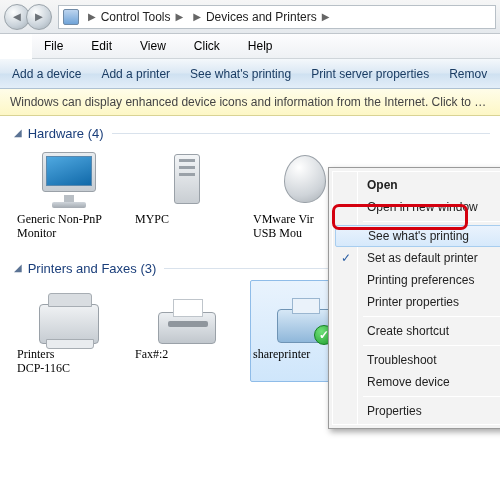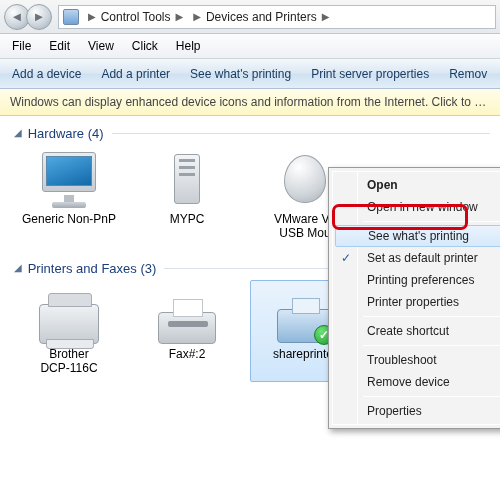--- a/index.html
+++ b/index.html
@@ -34,21 +34,21 @@
   .bc-chev { color:#666; margin: 0 5px; font-size:10px; }
   .bc-ico {
     width:16px; height:16px; margin-right:4px;
     background: linear-gradient(#bcd4ef,#6fa3d8);
     border:1px solid #6f8aa6; border-radius:2px;
   }
   .menubar {
     height: 22px; display:flex; align-items:center;
     background: linear-gradient(#fdfdfe,#eef1f4);
     border-bottom:1px solid #cfd5da;
-    padding: 12px 4px; gap: 2px;
+    padding: 12px 4px; gap: 12px; margin-left: 32px;
   }
   .menuitem { padding: 2px 8px; border-radius:2px; }
   .cmdbar {
     height: 30px; display:flex; align-items:center;
     background: linear-gradient(#f4f8fb,#dbe8f4 48%,#cfe1f1 52%,#e3eef8);
     border-bottom:1px solid #aec1d2;
     padding: 0 4px; gap: 4px; color:#1a3c63;
   }
   .cmd { padding: 4px 8px; white-space:nowrap; }
   .infobar {
@@ -59,22 +59,22 @@
   }
   .content { padding: 6px 10px 10px 14px; position:relative; }
   .ghdr {
     display:flex; align-items:center; color:#1a3e7a;
     font-size:13px; margin: 4px 0 2px 0;
   }
   .ghdr .tri { font-size:10px; color:#5b7394; margin-right:6px; display:inline-block; transform:translateY(-1px);}
   .ghdr .line { flex:1; height:1px; background:#d9e2ec; margin-left:8px; }
   .grid { display:flex; flex-wrap:wrap; gap: 4px 8px; margin-top:4px;}
   .item {
-    width:110px; text-align:center; padding:4px 2px 6px;
-    border:1px solid transparent; border-radius:2px;
+    width:110px; text-align:left; padding:4px 2px 6px;
+    border:1px solid transparent; border-radius:2px;font-family:Liberation Serif, serif;
   }
   .item.selected {
     background: linear-gradient(#e9f3fd,#cfe6fb);
     border-color:#8fbce8;
   }
   .item .label { margin-top:4px; font-size:12px; line-height:14px; }
   .ico64 {
     width:70px; height:58px; margin: 0 auto; position:relative;
     display:flex; align-items:center; justify-content:center;
   }
@@ -175,20 +175,21 @@
   <div class="grid">
     <div class="item">
       <div class="ico64">
         <div class="monitor-frame"></div>
           <div class="monitor-screen"></div>
         <div class="monitor-neck"></div>
           <div class="monitor-base"></div>
       </div>
       <div class="label">
         <div>Generic Non-PnP</div>
+        <div>Monitor</div>
       </div>
     </div>
     <div class="item">
       <div class="ico64">
         <div class="pc-case">
             <div class="pc-slot"></div>
             <div class="pc-slot"></div>
             <div class="pc-slot"></div>
           </div>
       </div>
@@ -214,21 +215,21 @@
   </div>
   <div class="grid">
     <div class="item">
       <div class="ico64">
         <div class="fax-body">
             <div class="fax-top"></div>
             <div class="fax-tray"></div>
           </div>
       </div>
       <div class="label">
-        <div>Brother</div>
+        <div>Printers</div>
         <div>DCP-116C</div>
       </div>
     </div>
     <div class="item">
       <div class="ico64">
         <div class="printer-body">
             <div class="printer-paper"></div>
             <div class="printer-slot"></div>
           </div>
       </div>

